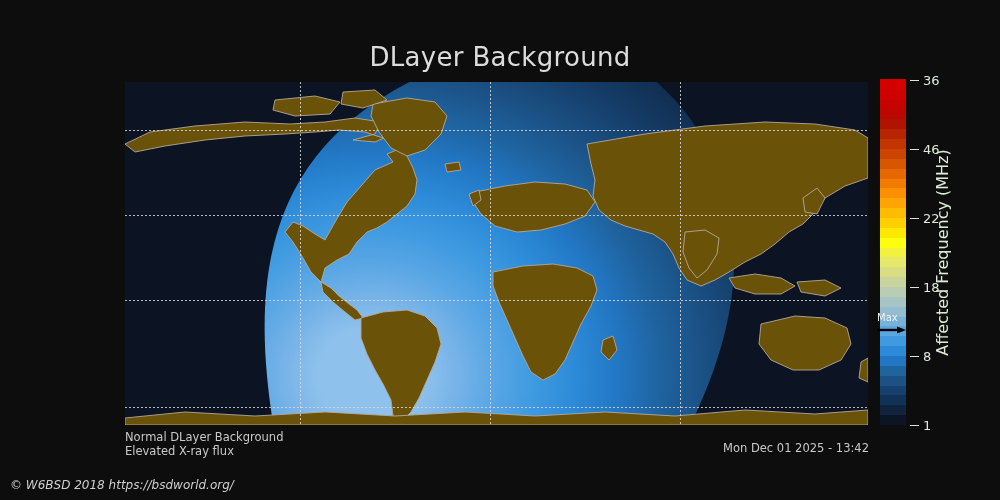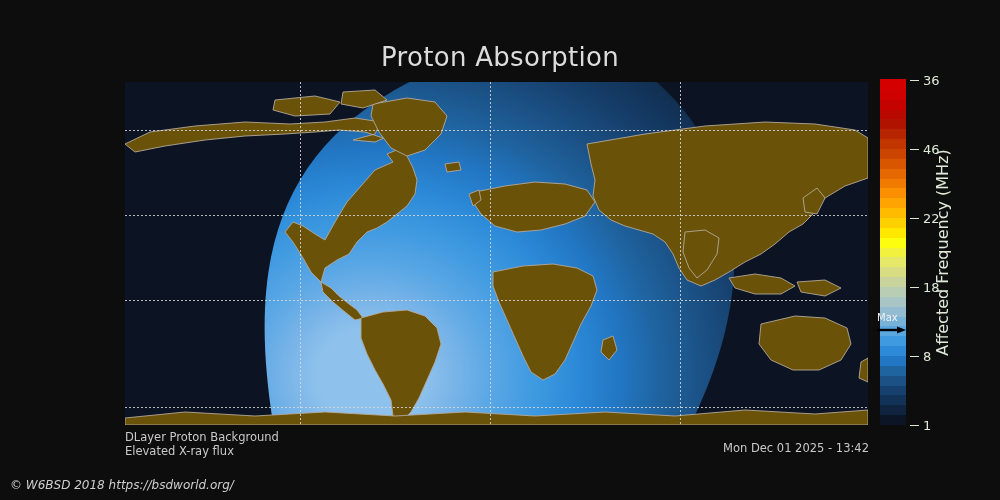--- a/index.html
+++ b/index.html
@@ -138,21 +138,21 @@
     top: 478px;
     color: #cfcfcf;
     font-size: 12px;
     font-style: italic;
     white-space: nowrap;
   }
 </style>
 </head>
 <body>
 
-<div class="title">Proton Absorption</div>
+<div class="title">DLayer Background</div>
 
 <div class="map-frame">
   <svg class="map-svg" viewBox="0 0 743 343" preserveAspectRatio="none">
     <defs>
       <radialGradient id="absGrad" cx="0.41" cy="0.63" r="0.80">
         <stop offset="0.00" stop-color="#8ec2ec"></stop>
         <stop offset="0.10" stop-color="#8ec2ec"></stop>
         <stop offset="0.16" stop-color="#79b4e8"></stop>
         <stop offset="0.23" stop-color="#5aa7e5"></stop>
         <stop offset="0.31" stop-color="#3f9ae0"></stop>
@@ -312,16 +312,16 @@
 <div class="cbar-axis-label">Affected Frequency (MHz)</div>
 
 <div class="max-marker" style="top: 313px;">
   <span class="mx-text">Max</span>
   <svg class="mx-arrow" viewBox="0 0 30 8">
     <path d="M0,4 L22,4" stroke="#000" stroke-width="2.4" fill="none"></path>
     <path d="M20,0.4 L29,4 L20,7.6 Z" fill="#000"></path>
   </svg>
 </div>
 
-<div class="cap cap-l1">DLayer Proton Background</div>
+<div class="cap cap-l1">Normal DLayer Background</div>
 <div class="cap cap-l2">Elevated X-ray flux</div>
 <div class="cap cap-date">Mon Dec 01 2025 - 13:42</div>
 <div class="footer">© W6BSD 2018 https://bsdworld.org/</div>
 
 </body></html>

